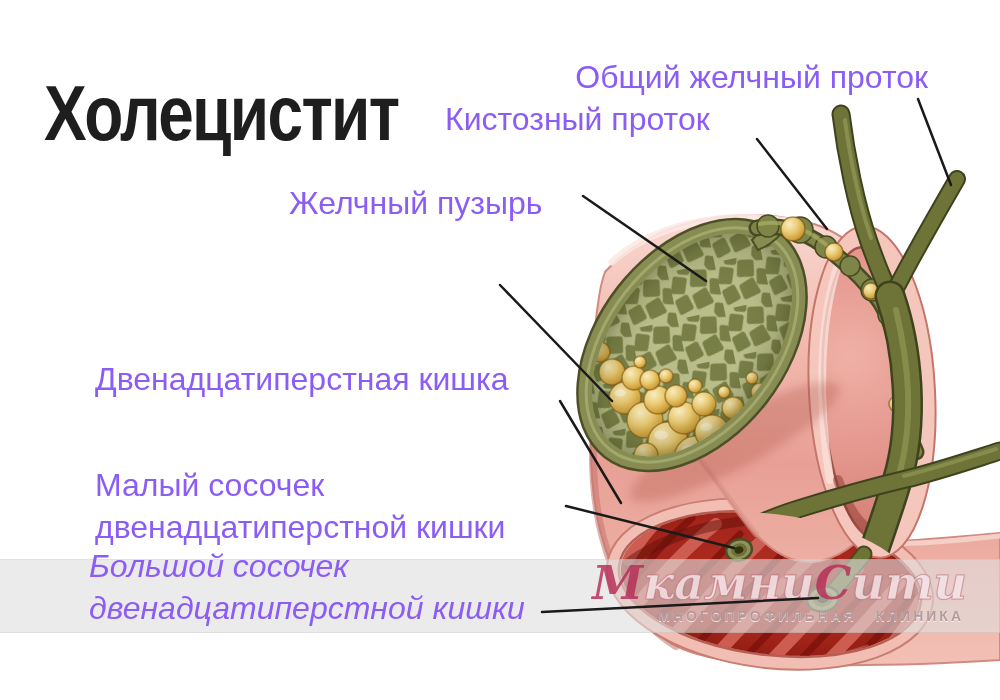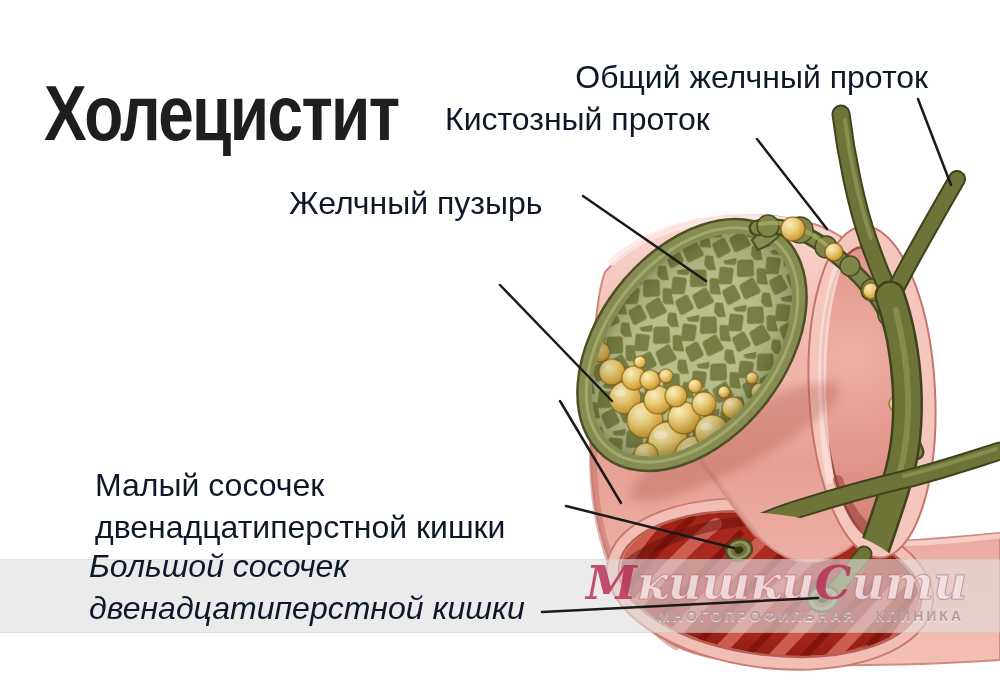--- a/index.html
+++ b/index.html
@@ -8,21 +8,21 @@
   .stage svg{position:absolute;left:0;top:0;}
   .illustration{z-index:1;}
   .wm-band{position:absolute;left:0;top:559px;width:1000px;height:72px;
            background:rgba(224,223,222,0.62);z-index:2;
            border-top:1px solid rgba(0,0,0,0.04);border-bottom:1px solid rgba(0,0,0,0.05);}
   .leader-overlay{z-index:3;}
   .labels{position:absolute;inset:0;z-index:4;pointer-events:none;padding-left:16px;}
   .page-title{position:absolute;left:44px;top:68px;font-size:78px;font-weight:700;
               color:#1e1e1e;letter-spacing:-2px;transform:scaleX(0.82);transform-origin:left top;
               white-space:nowrap;}
-  .anno{position:absolute;font-size:32px;line-height:42px;color:#0f172a;white-space:pre-line;}
+  .anno{position:absolute;font-size:32px;line-height:42px;color:#8b5cf6;white-space:pre-line;}
   .anno.single{line-height:38px;}
   .brand{position:absolute;right:33px;top:560px;z-index:2;font-family:"DejaVu Serif",serif;
          font-style:italic;font-weight:700;font-size:46px;white-space:nowrap;line-height:46px;}
   .brand .lite{color:rgba(255,248,248,0.72);-webkit-text-stroke:1px rgba(188,104,122,0.55);
                text-shadow:0 0 2px rgba(170,80,100,0.35);}
   .brand .accent{color:rgba(183,44,86,0.82);}
   .brand-sub{position:absolute;right:36px;top:608px;z-index:2;font-size:14px;letter-spacing:3px;
              word-spacing:12px;color:rgba(178,150,153,0.95);text-shadow:0 1px 0 rgba(255,255,255,0.7);
              white-space:nowrap;font-family:"Liberation Sans",sans-serif;font-weight:bold;}
 </style>
@@ -243,38 +243,39 @@
       </g>
       <g transform="translate(823,599) rotate(-12)">
         <ellipse rx="16" ry="12.5" fill="#8e9257" stroke="#4a4d25" stroke-width="2.5"></ellipse>
         <ellipse rx="10" ry="7.5" fill="#6d7139"></ellipse>
         <ellipse rx="5.5" ry="4" fill="#31340f"></ellipse>
       </g>
     </g>
   </svg>
 
   <div class="wm-band"></div>
-  <div class="brand"><span class="accent">М</span><span class="lite">кишки</span><span class="accent">С</span><span class="lite">ити</span></div>
+  <div class="brand"><span class="accent">М</span><span class="lite">камни</span><span class="accent">С</span><span class="lite">ити</span></div>
   <div class="brand-sub">МНОГОПРОФИЛЬНАЯ КЛИНИКА</div>
 
   <svg class="leader-overlay" width="1000" height="700" viewBox="0 0 1000 700">
     <g stroke="#1a1a1a" stroke-width="2.5" stroke-linecap="round">
       <line x1="918" y1="99" x2="951" y2="185"></line>
       <line x1="757" y1="139" x2="827" y2="229"></line>
       <line x1="583" y1="196" x2="706" y2="281"></line>
       <line x1="500" y1="285" x2="612" y2="401"></line>
       <line x1="560" y1="401" x2="621" y2="503"></line>
       <line x1="566" y1="506" x2="734" y2="548"></line>
       <line x1="542" y1="612" x2="818" y2="598"></line>
     </g>
   </svg>
 
   <div class="labels">
     <div class="page-title">Холецистит</div>
     <div class="anno single" style="right:72px;top:58px;position:absolute;">Общий желчный проток</div>
     <div class="anno single" style="left:445px;top:100px;text-align:right;">Кистозный проток</div>
     <div class="anno single" style="left:289px;top:184px;">Желчный пузырь</div>
+    <div class="anno single" style="left:95px;top:360px;">Двенадцатиперстная кишка</div>
     <div class="anno" style="left:95px;top:464px;">Малый сосочек
 двенадцатиперстной кишки</div>
     <div class="anno" style="left:89px;top:545px;font-style:italic;">Большой сосочек
 двенадцатиперстной кишки</div>
   </div>
 </div>
 
 </body></html>

